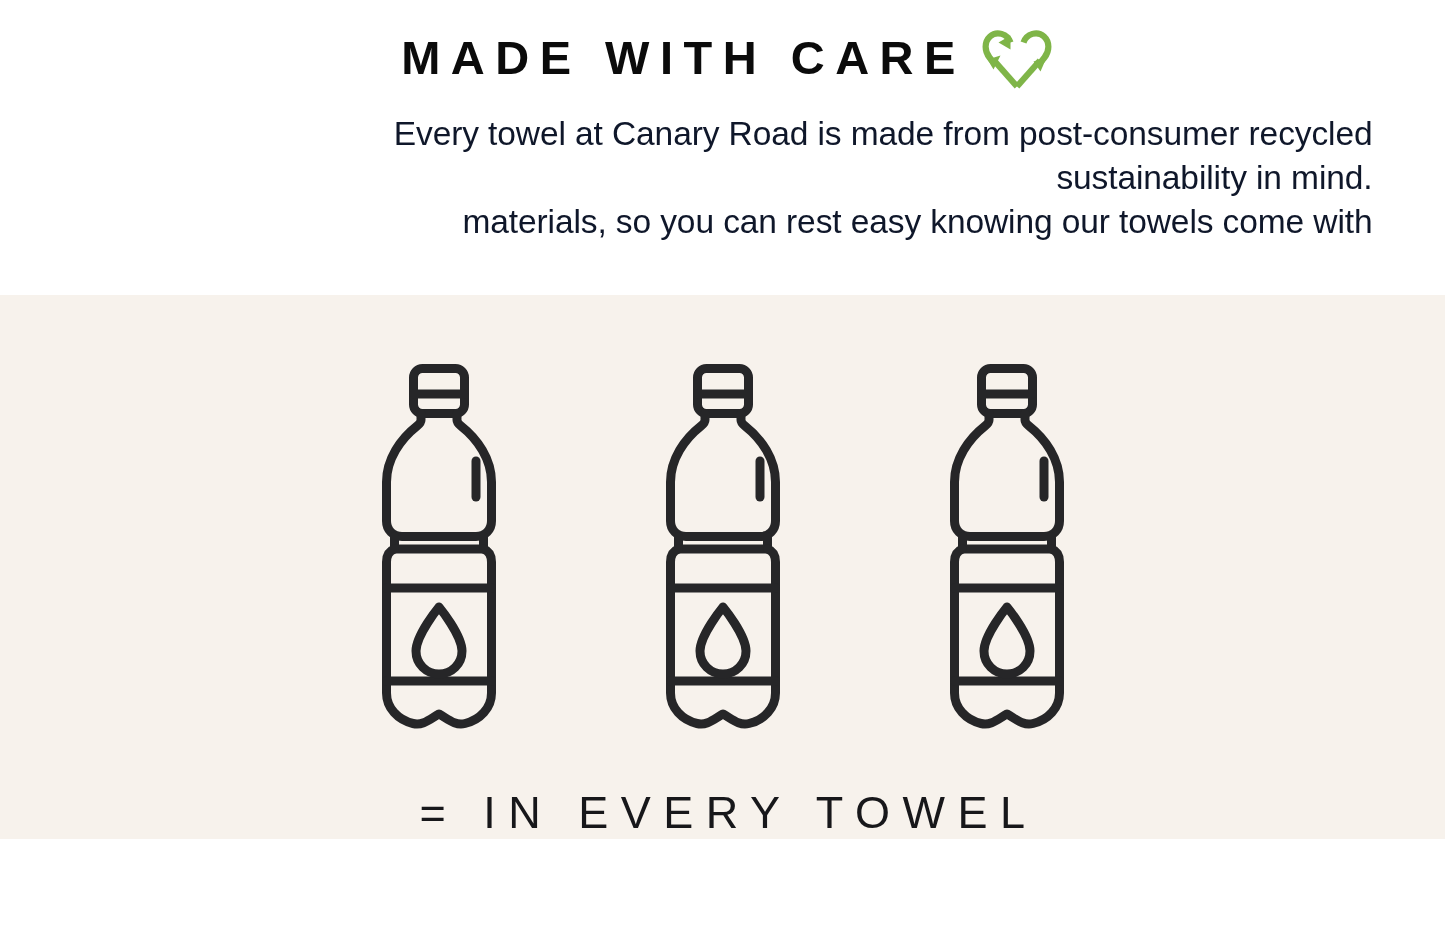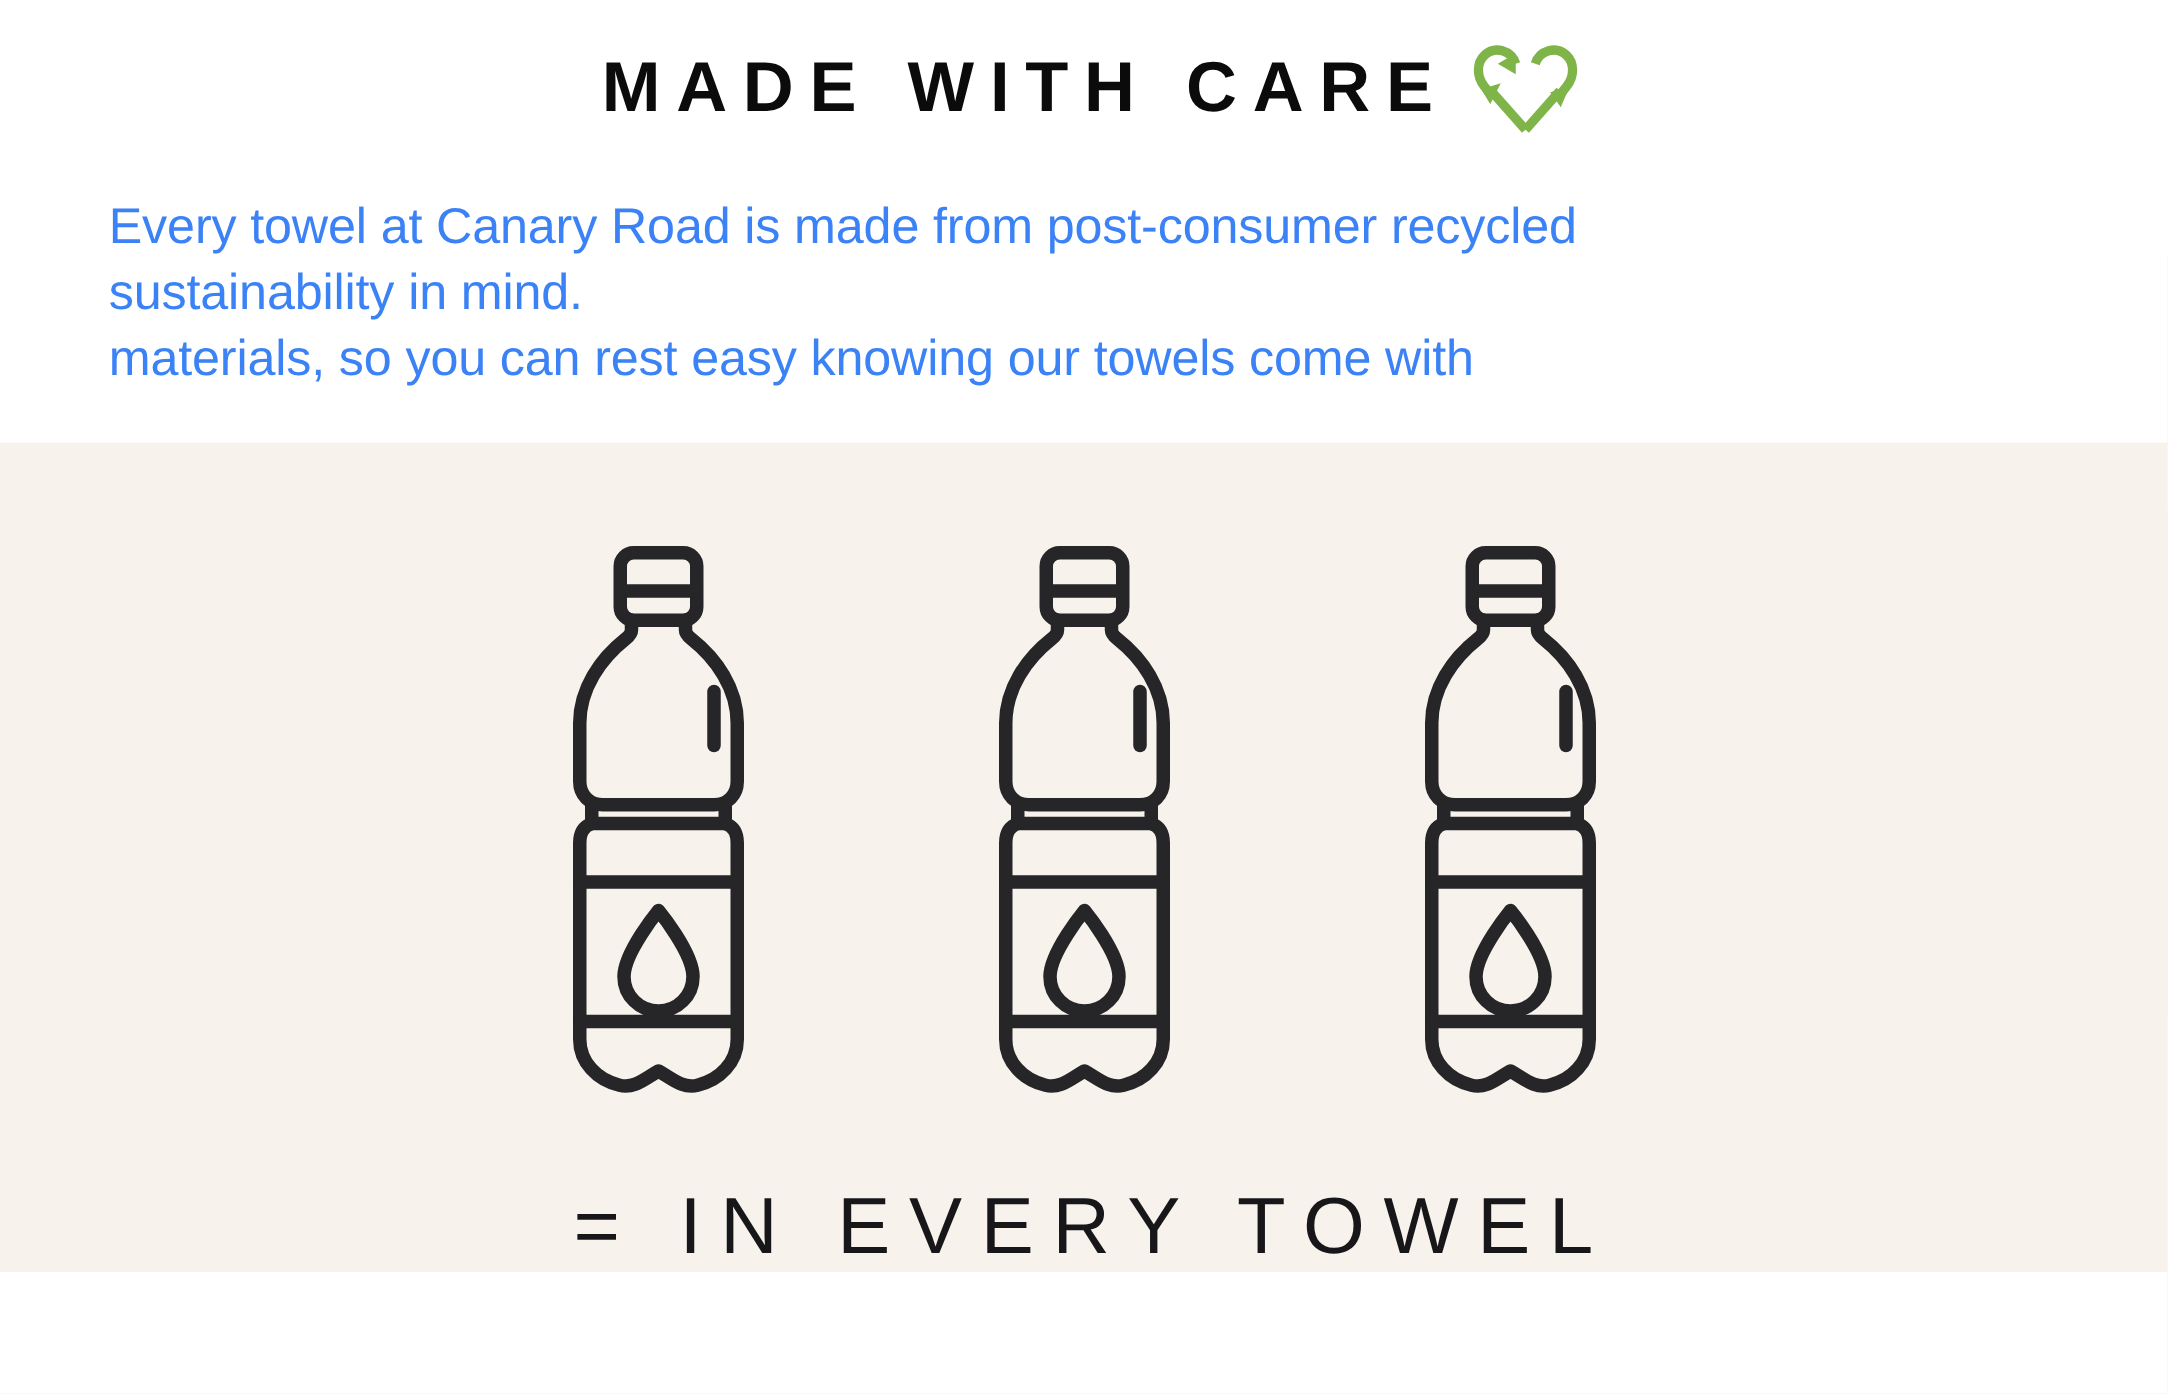--- a/index.html
+++ b/index.html
@@ -50,26 +50,26 @@
   }
   .heart-recycle-icon {
     display: block;
     width: 74px;
     height: 66px;
     margin-top: 2px;
     margin-left: -4px;
   }
 
   .intro-paragraph {
-    margin-top: 38px;
+    margin-top: 20px;
     width: 1300px;
-    text-align: left;
+    text-align: right;
     font-size: 33.5px;
     line-height: 1.32;
-    color: #3b82f6;
+    color: #0f172a;
     font-weight: 400;
     letter-spacing: -0.1px;
   }
   .intro-paragraph .ln { display: block; white-space: nowrap; }
 
   
   .bottles-section {
     background: #f7f2ec;
     flex: 1 1 auto;
     position: relative;
@@ -83,21 +83,21 @@
     justify-content: center;
     gap: 162px;
   }
   .bottle-icon {
     display: block;
     width: 122px;
     height: 372px;
   }
   .equation-label {
     margin-top: 52px;
-    font-size: 53px;
+    font-size: 45px;
     font-weight: 300;
     letter-spacing: 12.5px;
     color: #17171a;
     white-space: nowrap;
     text-indent: 12px;
     font-family: "Liberation Sans", sans-serif;
   }
 </style>
 </head>
 <body>

